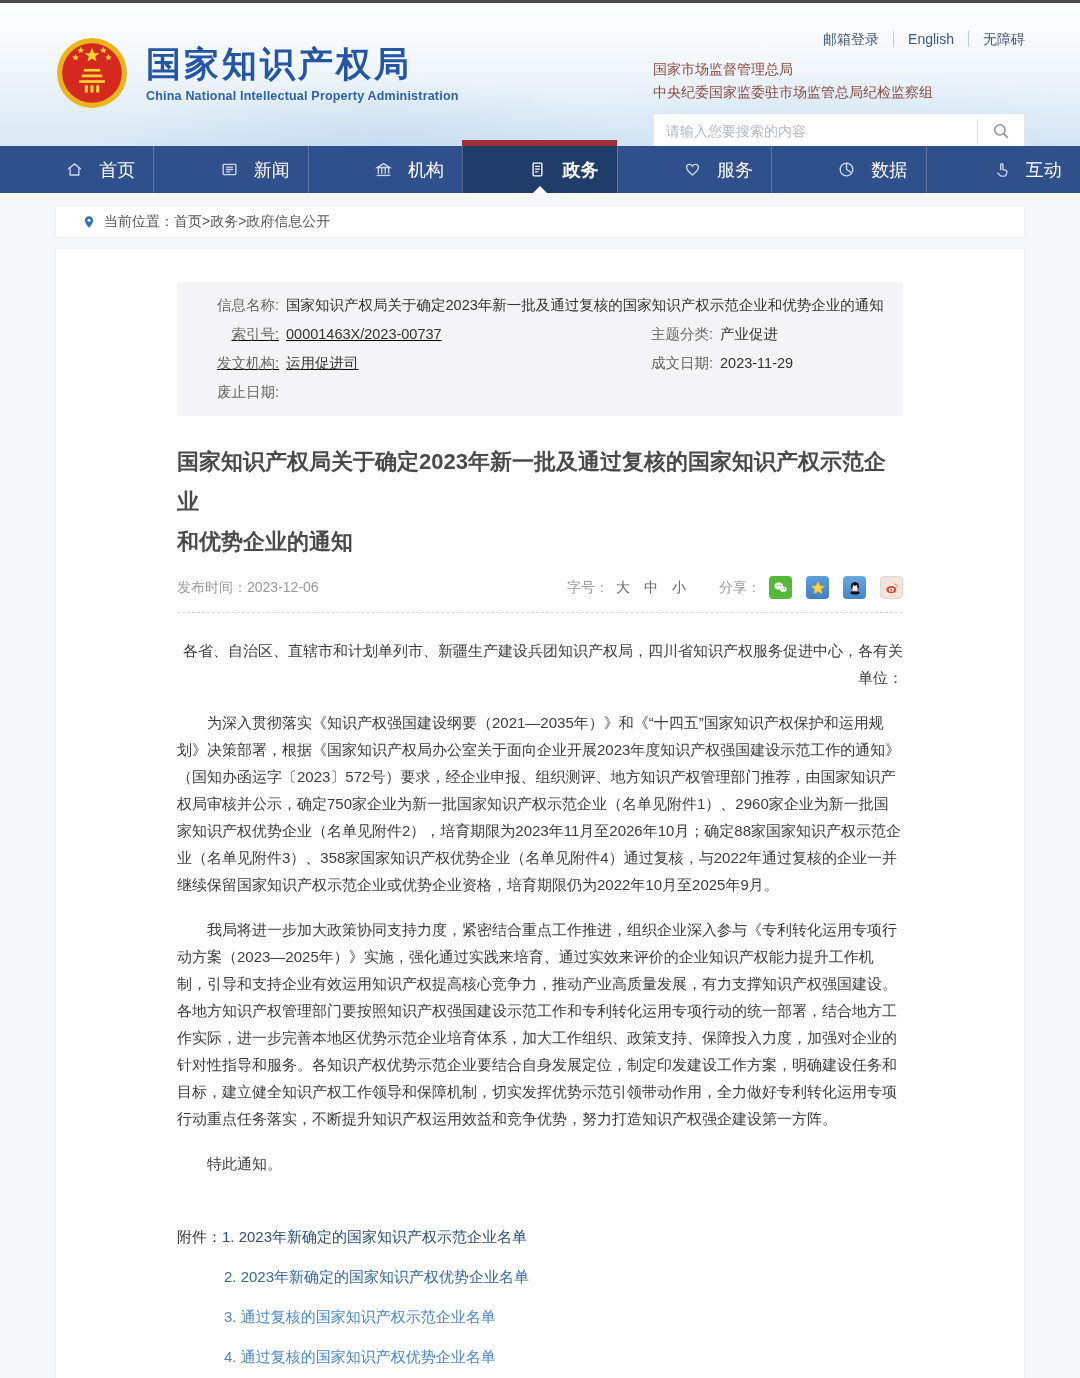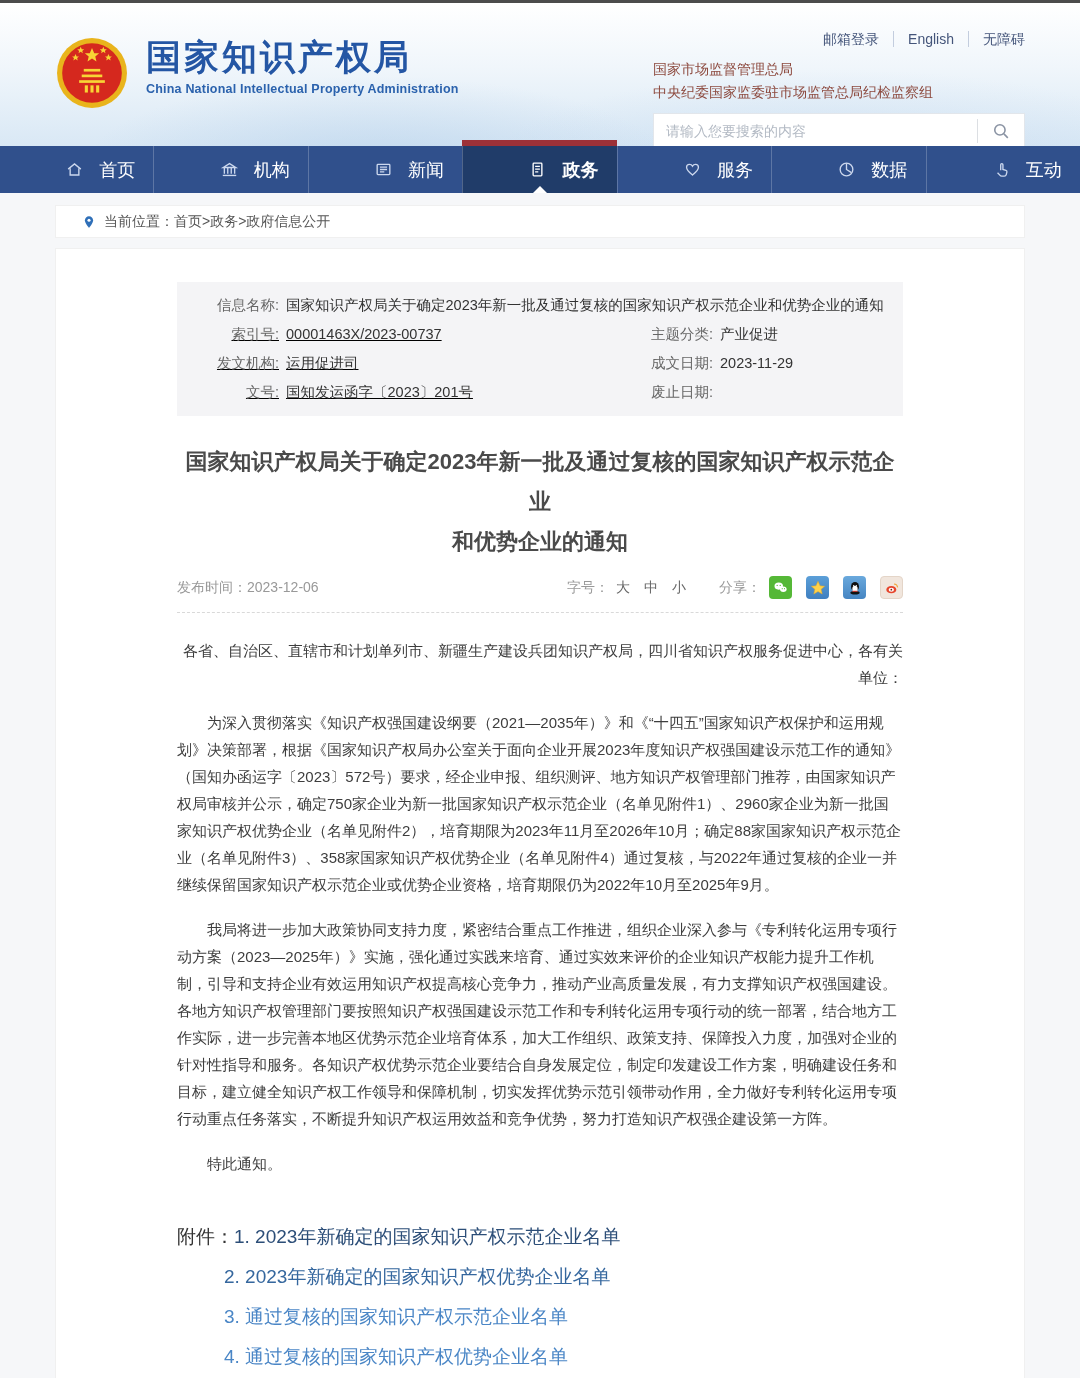--- a/index.html
+++ b/index.html
@@ -12,21 +12,21 @@
   .top-line { height:3px; background:#4c4c4c; }
 
   
   .site-header {
     position:relative; height:143px;
     background:
       radial-gradient(ellipse 420px 130px at 35% 115%, rgba(176,205,233,.55), rgba(176,205,233,0) 70%),
       radial-gradient(ellipse 520px 150px at 78% 120%, rgba(190,214,238,.5), rgba(190,214,238,0) 70%),
       linear-gradient(180deg,#ffffff 0%, #f0f6fb 45%, #d9e8f5 100%);
   }
-  .logo-area { position:absolute; left:56px; top:34px; display:flex; }
+  .logo-area { position:absolute; left:56px; top:34px; display:flex; align-items:center; }
   .emblem { width:72px; height:72px; flex:0 0 72px; }
   .title-block { margin-left:18px; }
   .site-title { font-size:35px; font-weight:bold; color:#2456a4; letter-spacing:3px; line-height:40px; }
   .site-subtitle { font-size:12.5px; font-weight:bold; color:#2b62ad; margin-top:5px; letter-spacing:.2px; }
 
   .header-right { position:absolute; right:55px; top:28px; width:372px; }
   .top-links { text-align:right; font-size:14px; color:#44557a; margin-bottom:9px; }
   .top-links .tl { cursor:pointer; padding:0 14px; }
   .top-links .tl + .tl { border-left:1px solid #c3cdde; }
   .top-links .tl:last-child { padding-right:0; }
@@ -55,39 +55,39 @@
   .main-card { width:970px; height:1131px; margin:0 auto; background:#fff; border:1px solid #f0f0f0; padding:33px 121px 0 121px; overflow:hidden; }
 
   .info-table { background:#f4f4f6; padding:9px 16px 9px 10px; font-size:14.5px; }
   .info-row { display:flex; line-height:29px; }
   .cell { display:flex; }
   .cell-l { flex:0 0 62%;text-decoration:underline; }
   .cell-r { flex:1; }
   .info-label { flex:0 0 92px; text-align:right; color:#666; white-space:nowrap; }
   .info-value { color:#333; padding-left:7px; white-space:nowrap; }
 
-  .doc-title { text-align:center; font-size:22px; font-weight:bold; color:#4a4a4a; line-height:40px; margin-top:26px; }
+  .doc-title { text-align:left; font-size:22px; font-weight:bold; color:#4a4a4a; line-height:40px; margin-top:26px; }
 
   .meta-row { display:flex; justify-content:space-between; align-items:center; margin-top:14px; padding-bottom:13px; border-bottom:1px dashed #d9d9d9; font-size:14px; color:#999; }
   .meta-right { display:flex; align-items:center; }
   .fs-opt { color:#666; margin:0 7px; cursor:pointer; }
   .share-label { margin-left:26px; }
   .share-icons { display:flex; gap:14px; margin-left:8px; }
   .share-ic { width:23px; height:23px; border-radius:4px; display:flex; align-items:center; justify-content:center; cursor:pointer; }
   .ic-wechat { background:#55b837; }
   .ic-qzone  { background:linear-gradient(180deg,#5b9fd8,#3f7fc0); }
   .ic-qq     { background:linear-gradient(180deg,#6aa9dd,#4585c2); }
   .ic-weibo  { background:#f1e6dd; border:1px solid #e4d5c8; }
 
   .article-body { margin-top:24px; font-size:15px; color:#3d3d3d; line-height:27px; }
   .article-body p { margin:18px 0 0 0; }
   .article-body p.first { margin-top:0;text-align:right; }
   .article-body p.indent { text-indent:2em; }
 
-  .attachments { margin-top:40px; font-size:19px; color:#333; }
+  .attachments { margin-top:40px; font-size:15px; color:#333; }
   .att-first { line-height:40px; }
   .att-label { color:#333; }
   .att-link { text-decoration:none; cursor:pointer; }
   .att-row { line-height:40px; padding-left:47px; }
   .c-att0 { color:#2c4e78; }
   .c-att1 { color:#35679e; }
   .c-att2 { color:#4a86c6; }
   .c-att3 { color:#4a86c6; }
 </style>
 </head>
@@ -147,35 +147,35 @@
         <svg width="19" height="19" viewBox="0 0 24 24" fill="none" stroke="#ccd8ee" stroke-width="1.7">
           <path d="M4 11.5 L12 5 L20 11.5"></path>
           <path d="M6.5 10.5 V19 H17.5 V10.5"></path>
         </svg>
       </span>
     <span>首页</span>
   </div>
   <div class="nav-item">
     <span class="nav-icon">
         <svg width="19" height="19" viewBox="0 0 24 24" fill="none" stroke="#ccd8ee" stroke-width="1.7">
+          <rect x="4" y="5.5" width="16" height="13" rx="1"></rect>
+          <path d="M7.5 9 H16.5 M7.5 12 H16.5 M7.5 15 H13"></path>
+        </svg>
+      </span>
+    <span>新闻</span>
+  </div>
+  <div class="nav-item">
+    <span class="nav-icon">
+        <svg width="19" height="19" viewBox="0 0 24 24" fill="none" stroke="#ccd8ee" stroke-width="1.7">
           <path d="M4 9.5 L12 4.5 L20 9.5 Z"></path>
           <path d="M5.5 9.5 V17.5 M9.8 9.5 V17.5 M14.2 9.5 V17.5 M18.5 9.5 V17.5"></path>
           <path d="M3.5 19.5 H20.5"></path>
         </svg>
       </span>
     <span>机构</span>
-  </div>
-  <div class="nav-item">
-    <span class="nav-icon">
-        <svg width="19" height="19" viewBox="0 0 24 24" fill="none" stroke="#ccd8ee" stroke-width="1.7">
-          <rect x="4" y="5.5" width="16" height="13" rx="1"></rect>
-          <path d="M7.5 9 H16.5 M7.5 12 H16.5 M7.5 15 H13"></path>
-        </svg>
-      </span>
-    <span>新闻</span>
   </div>
   <div class="nav-item active">
     <span class="nav-icon">
         <svg width="19" height="19" viewBox="0 0 24 24" fill="none" stroke="#ffffff" stroke-width="1.7">
           <rect x="6.5" y="4" width="11" height="16" rx="1"></rect>
           <path d="M9 8 H15 M9 11.5 H15 M9 15 H13"></path>
         </svg>
       </span>
     <span>政务</span>
   </div>
@@ -238,24 +238,20 @@
       <span class="cell cell-l">
         <span class="info-label">发文机构:</span>
         <span class="info-value">运用促进司</span>
       </span>
       <span class="cell cell-r">
         <span class="info-label">成文日期:</span>
         <span class="info-value">2023-11-29</span>
       </span>
     </div>
     <div class="info-row">
-      <span class="cell cell-l">
-        <span class="info-label">文号:</span>
-        <span class="info-value">国知发运函字〔2023〕201号</span>
-      </span>
       <span class="cell cell-r">
         <span class="info-label">废止日期:</span>
         <span class="info-value"></span>
       </span>
     </div>
   </div>
 
   <div class="doc-title">
     <div>国家知识产权局关于确定2023年新一批及通过复核的国家知识产权示范企业</div>
     <div>和优势企业的通知</div>

